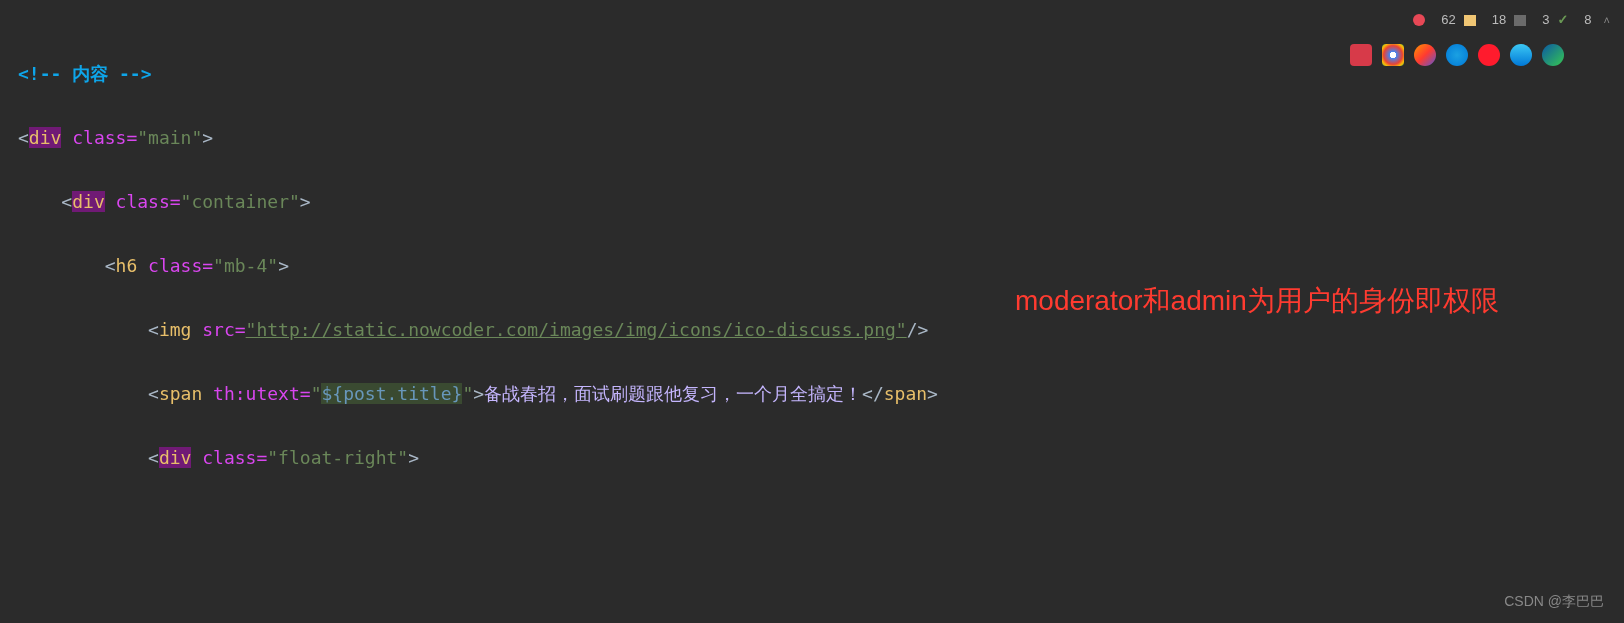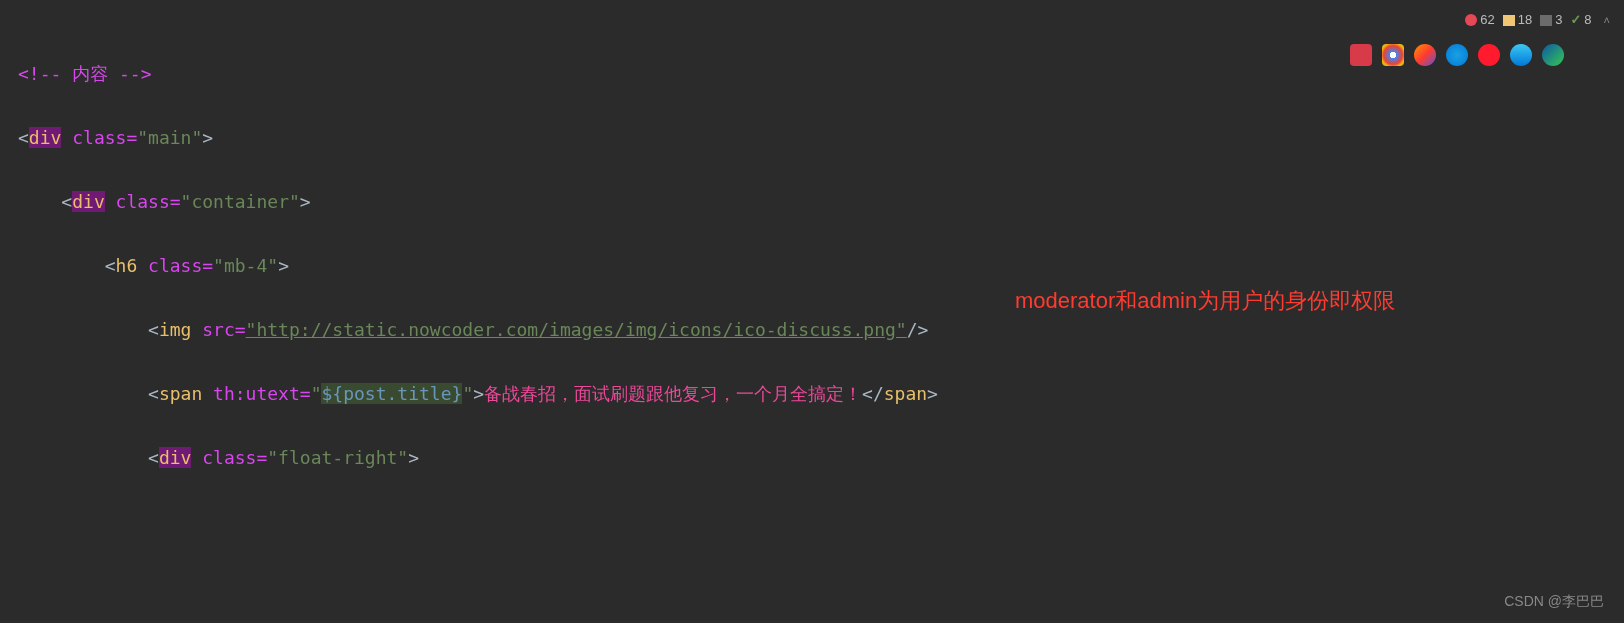--- a/index.html
+++ b/index.html
@@ -17,21 +17,21 @@
   .status-bar {
     position: absolute;
     top: 4px;
     right: 14px;
     display: flex;
     gap: 8px;
     align-items: center;
     font-size: 13px;
     font-family: sans-serif;
   }
-  .status-item { display: flex; align-items: center; gap: 3px; }
+  .status-item { display: flex; align-items: center; gap: 16px; }
   .ic { width: 12px; height: 12px; border-radius: 50%; display:inline-block; }
   .ic-red { background: #e74856; }
   .ic-yellow { background: #f0c674; width:0; height:0; border-left:6px solid transparent; border-right:6px solid transparent; border-bottom:11px solid #f0c674; border-radius:0;}
   .ic-gray { background: #6b6b6b; width:0; height:0; border-left:6px solid transparent; border-right:6px solid transparent; border-bottom:11px solid #6b6b6b; border-radius:0;}
   .ic-green { color: #6a9955; font-weight:bold; }
   .num-red { color: #bbb; }
   .num-yel { color: #bbb; }
   .num-gr { color: #bbb; }
   .num-grn { color: #bbb; }
   .chev { color: #888; font-size:11px; margin-left:4px;}
@@ -40,35 +40,35 @@
     top: 44px;
     right: 60px;
     display: flex;
     gap: 10px;
   }
   .bicon { width: 22px; height: 22px; border-radius: 4px; }
   .code-area {
     padding: 26px 0 0 18px;
     white-space: pre;
   }
-  .c-comment { color: #d946ef; }
+  .c-comment { color: #0ea5e9; font-weight: bold; }
   .c-tag { color: #e8bf6a; }
   .c-tag-bg { background: #701a75; }
   .c-attr { color: #d946ef; }
   .c-str { color: #6a8759; }
   .c-str-u { color: #6a8759; text-decoration: underline; }
   .c-expr { color: #6897bb; }
-  .c-text { color: #ec4899; }
+  .c-text { color: #c4b5fd; }
   .c-brkt { color: #a9b7c6; }
   .c-green-bg { background: #3a4a31; }
   .annotation {
     position: absolute;
     color: #ff3b30;
     font-family: 'Microsoft YaHei', sans-serif;
-    font-size: 22px;
+    font-size: 28px;
     font-weight: 500;
   }
   .watermark {
     position: absolute;
     bottom: 6px;
     right: 20px;
     color: #888;
     font-family: sans-serif;
     font-size: 14px;
   }

